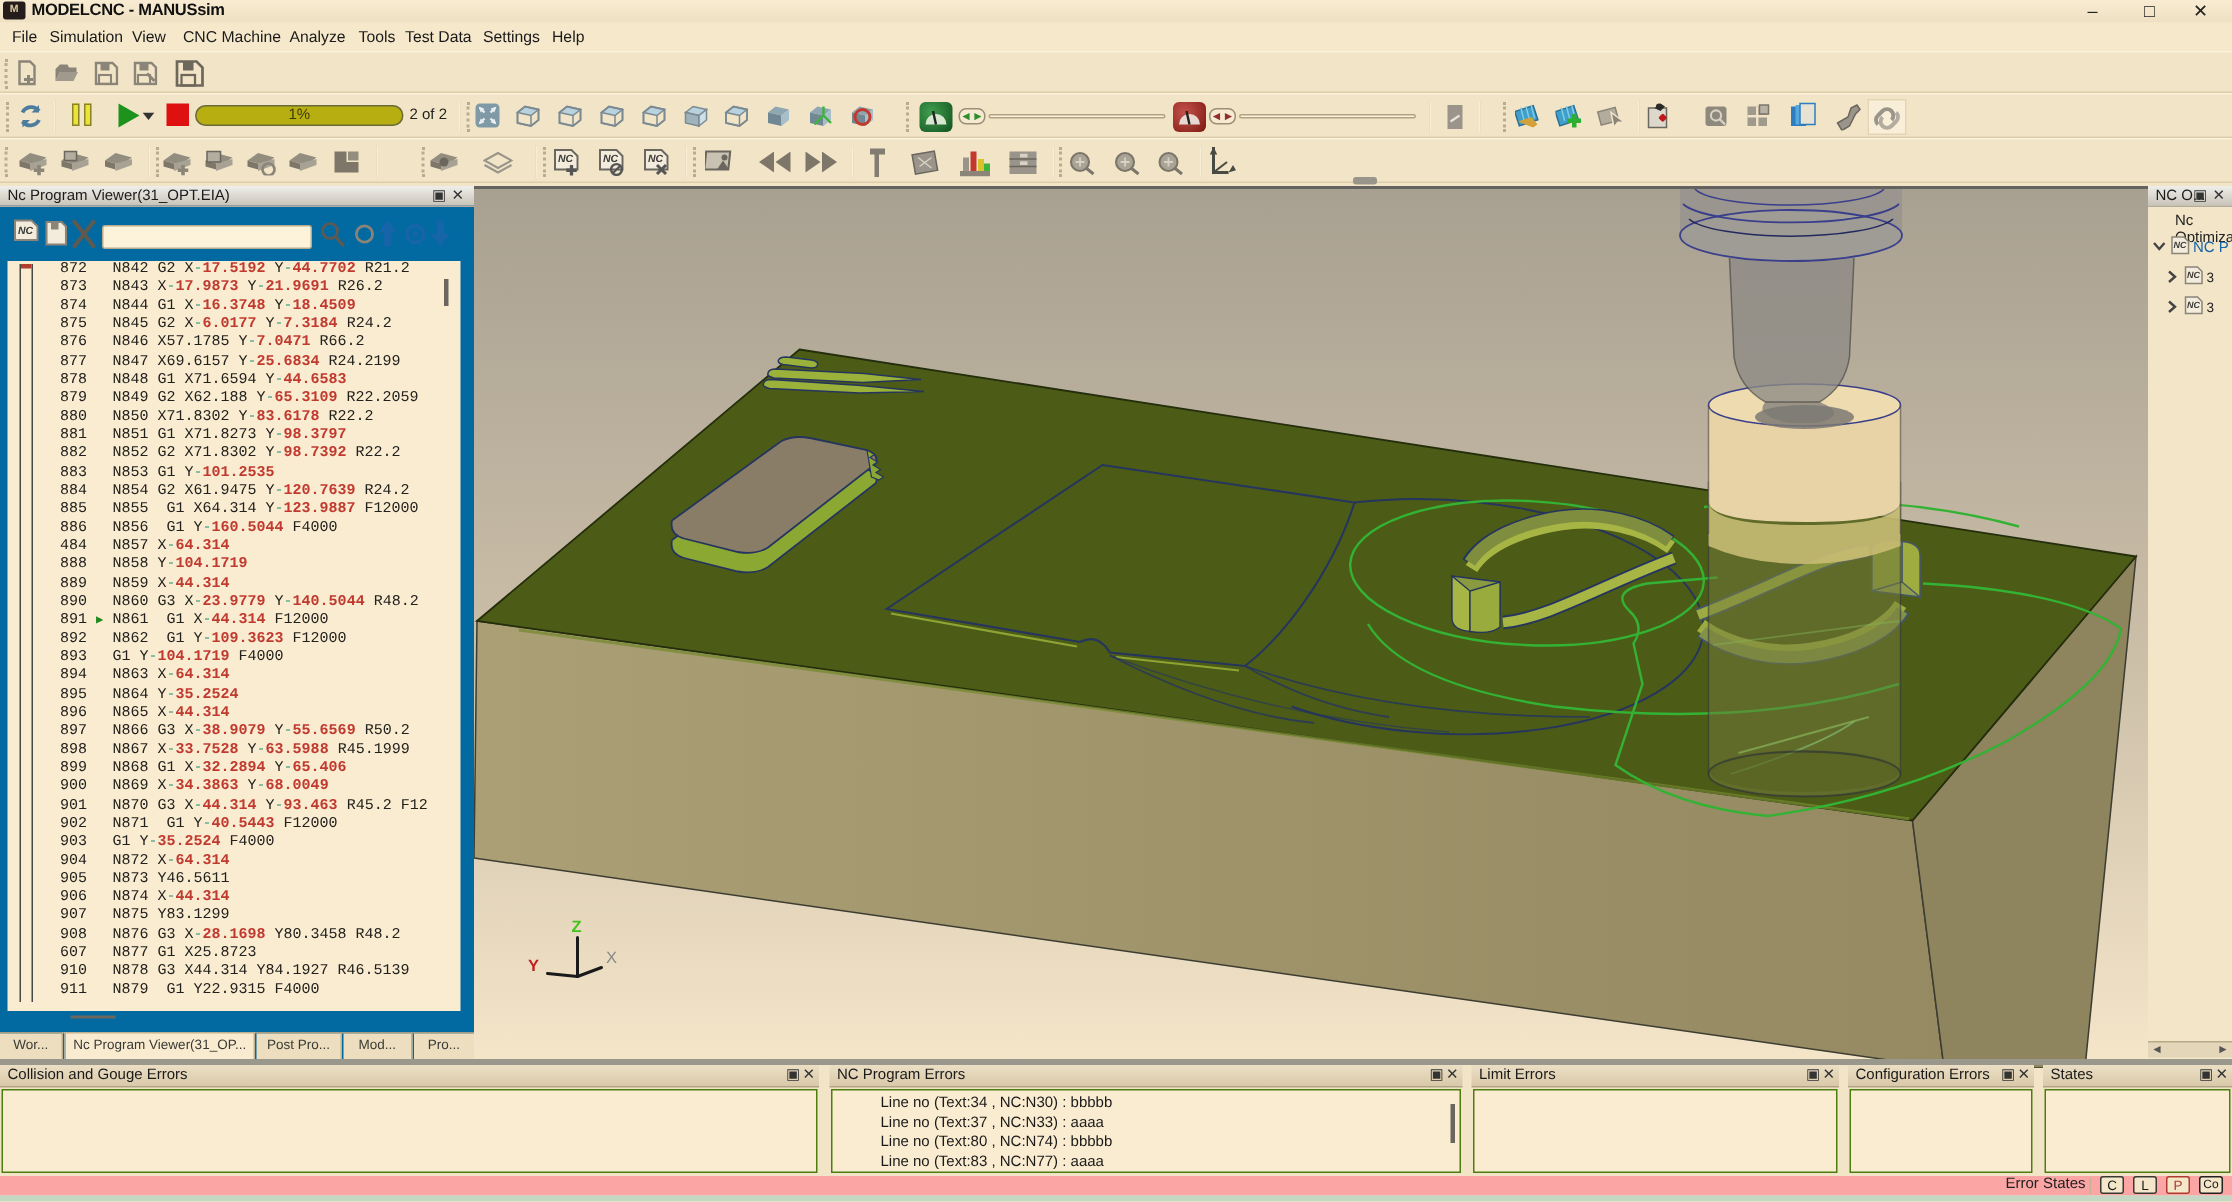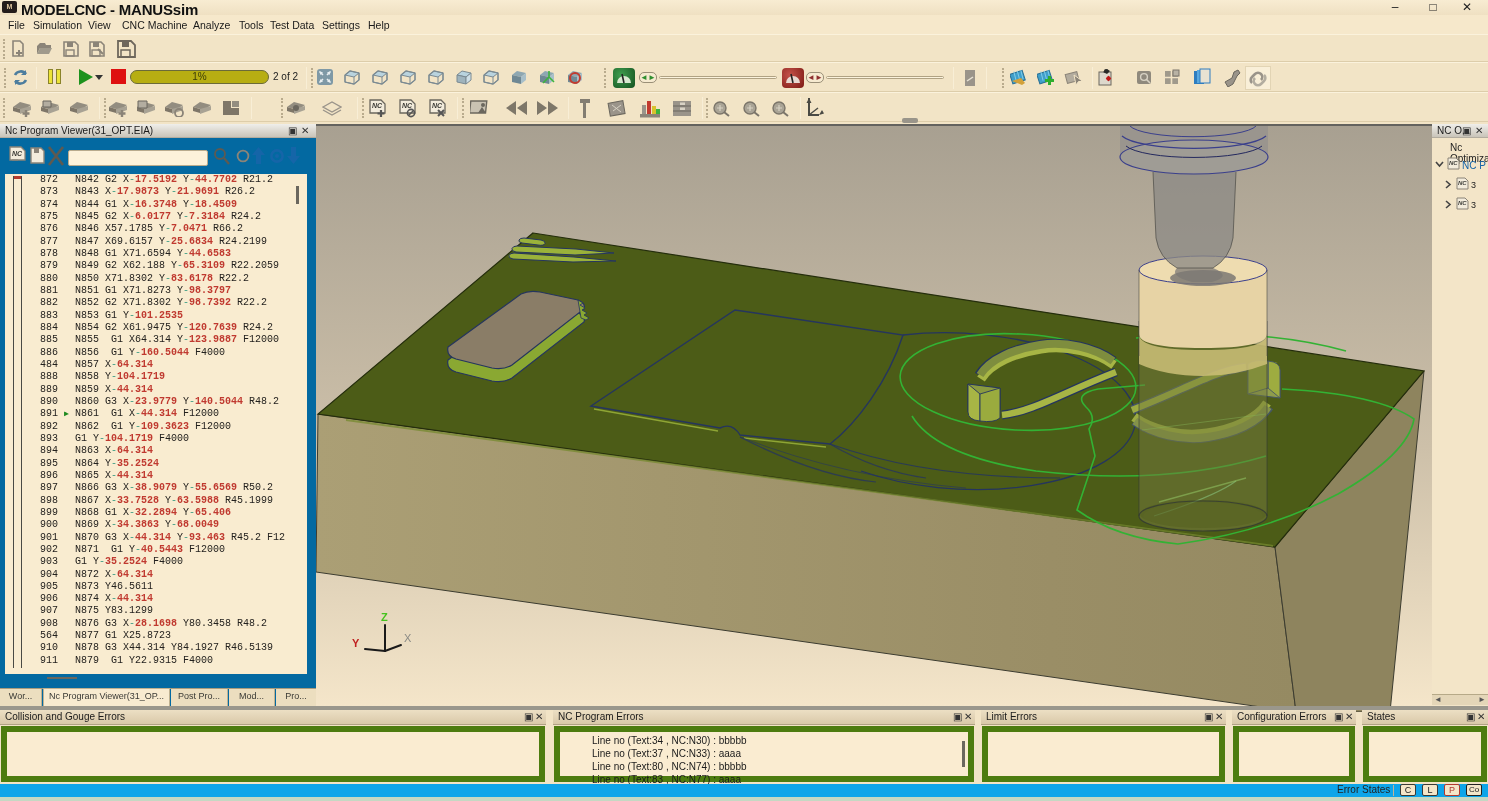--- a/index.html
+++ b/index.html
@@ -2,21 +2,21 @@
 <html><head><meta charset="utf-8">
 <style>
 *{margin:0;padding:0;box-sizing:border-box}
 html,body{width:1488px;height:801px;overflow:hidden;background:#f2e4c6;
  font-family:"Liberation Sans",sans-serif;}
 #app{position:relative;width:1488px;height:801px}
 .abs{position:absolute}
 
 #titlebar{left:0;top:0;width:1488px;height:15px;
  background:linear-gradient(#f8ecd2,#efe0c2);font-size:11px;color:#111}
-#titlebar .ttl{position:absolute;left:21px;top:1px;font-size:15px;font-weight:bold;letter-spacing:-0.2px}
+#titlebar .ttl{position:absolute;left:21px;top:1px;font-size:11px;font-weight:bold;letter-spacing:-0.2px}
 #appicon{position:absolute;left:2px;top:1px;width:15px;height:12px;background:#241d1c;border-radius:2px;color:#e0c7a0;font-size:7px;text-align:center;line-height:12px;font-weight:bold}
 .winbtn{position:absolute;top:0px;width:30px;height:14px;text-align:center;font-size:12px;color:#222;line-height:14px}
 
 #menubar{left:0;top:15px;width:1488px;height:19px;background:#f6e8cb;font-size:10.5px;color:#1a1a1a}
 #menubar span{position:absolute;top:4px}
 
 .tbrow{left:0;width:1488px;background:#f2e4c6;border-top:1px solid #fbf2dc;border-bottom:1px solid #ddcdaa}
 #tb1{top:34px;height:28px}
 #tb2{top:62px;height:30px}
 #tb3{top:92px;height:30px}
@@ -49,22 +49,22 @@
  text-align:center;line-height:15px;overflow:hidden;white-space:nowrap}
 .tab.act{background:#f8ebd0;height:18px;border-left:1px solid #bfb190;top:-1px;border-top:1px solid #bfb190}
 
 #rightpanel{left:1432px;top:124px;width:56px;height:584px;background:#f3e5c8;font-size:9px;color:#222}
 
 #viewport{left:316px;top:124px;width:1116px;height:586px;background:linear-gradient(#a8a091,#cdc0a9 55%,#f5e6ca);border-top:2px solid #63625e}
 
 .bpanel{position:absolute;top:710px;height:74px;background:#f2e4c6}
 .bphead{position:absolute;left:0;top:0;width:100%;height:15px;
  background:linear-gradient(#ecdfc4,#d9c9a9);font-size:10px;color:#1a1a1a;border-bottom:1px solid #b0a284}
-.bpbody{position:absolute;left:1px;top:16px;right:1px;bottom:2px;background:#faecd1;border:6px solid #4d7c0f}
-#statusbar{left:0;top:784px;width:1488px;height:13px;background:#0ea5e9;font-size:10px;color:#222}
+.bpbody{position:absolute;left:1px;top:16px;right:1px;bottom:2px;background:#faecd1;border:1px solid #4d7c0f}
+#statusbar{left:0;top:784px;width:1488px;height:13px;background:#fca5a5;font-size:10px;color:#222}
 #bstrip{left:0;top:797px;width:1488px;height:4px;background:#c5d8c3}
 .ebox{position:absolute;top:0px;width:16px;height:12px;border:1.5px solid #3a3a35;border-radius:2px;
  font-size:9px;text-align:center;line-height:10px;color:#1a1a1a;background:#f4e6c9}
 </style></head>
 <body>
 <div id="app">
 
 <div id="titlebar" class="abs">
   <div id="appicon">M</div>
   <span class="ttl">MODELCNC - MANUSsim</span>
@@ -458,21 +458,21 @@
 <div class="ln"><span class="no">899</span><span class="cd">N868 G1 X<i>-</i><b>32.2894</b> Y<i>-</i><b>65.406</b></span></div>
 <div class="ln"><span class="no">900</span><span class="cd">N869 X<i>-</i><b>34.3863</b> Y<i>-</i><b>68.0049</b></span></div>
 <div class="ln"><span class="no">901</span><span class="cd">N870 G3 X<i>-</i><b>44.314</b> Y<i>-</i><b>93.463</b> R45.2 F12</span></div>
 <div class="ln"><span class="no">902</span><span class="cd">N871  G1 Y<i>-</i><b>40.5443</b> F12000</span></div>
 <div class="ln"><span class="no">903</span><span class="cd">G1 Y<i>-</i><b>35.2524</b> F4000</span></div>
 <div class="ln"><span class="no">904</span><span class="cd">N872 X<i>-</i><b>64.314</b></span></div>
 <div class="ln"><span class="no">905</span><span class="cd">N873 Y46.5611</span></div>
 <div class="ln"><span class="no">906</span><span class="cd">N874 X<i>-</i><b>44.314</b></span></div>
 <div class="ln"><span class="no">907</span><span class="cd">N875 Y83.1299</span></div>
 <div class="ln"><span class="no">908</span><span class="cd">N876 G3 X<i>-</i><b>28.1698</b> Y80.3458 R48.2</span></div>
-<div class="ln"><span class="no">564</span><span class="cd">N877 G1 X25.8723</span></div>
+<div class="ln"><span class="no">607</span><span class="cd">N877 G1 X25.8723</span></div>
 <div class="ln"><span class="no">910</span><span class="cd">N878 G3 X44.314 Y84.1927 R46.5139</span></div>
 <div class="ln"><span class="no">911</span><span class="cd">N879  G1 Y22.9315 F4000</span></div>
       </div>
   <div id="gutter">
         <div class="red"></div>
       </div>
   <div style="position:absolute;left:296px;top:62px;width:3px;height:18px;background:#6b675e"></div>
   <div style="position:absolute;left:47px;top:553px;width:30px;height:2px;background:#6b675e"></div>
   <div id="ltabs">
     <div class="tab" style="left:0;width:42px">Wor...</div>

